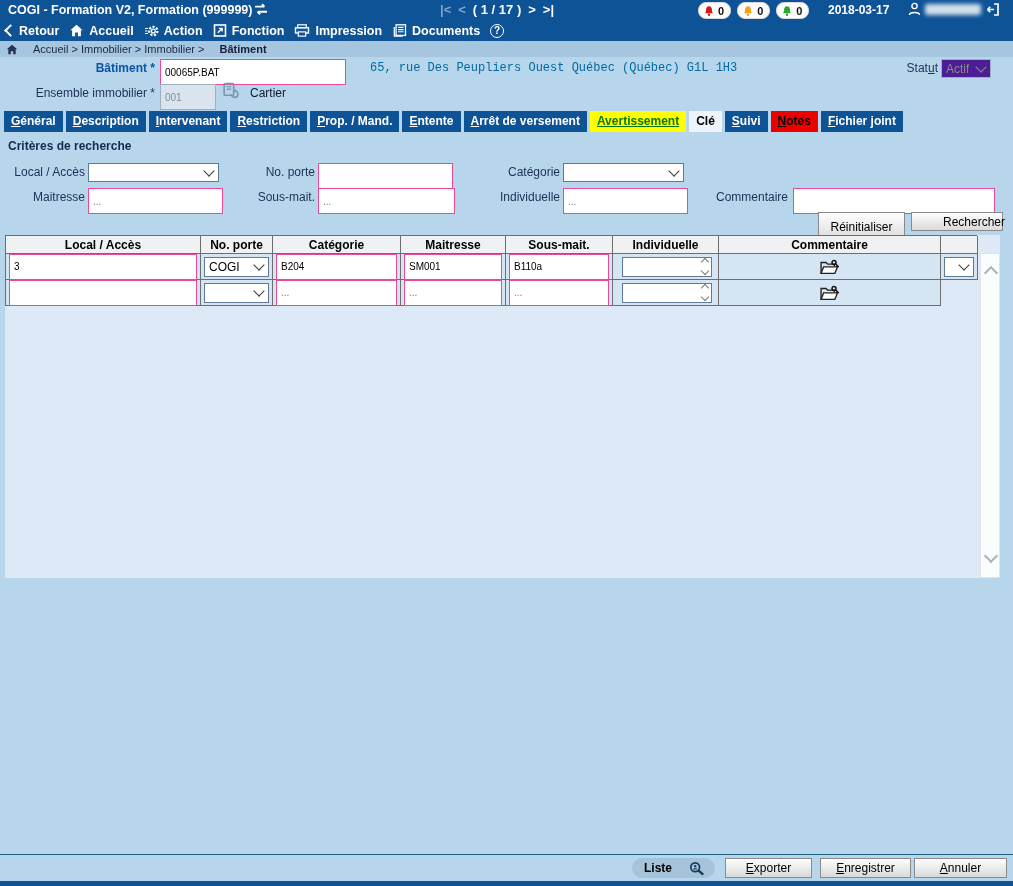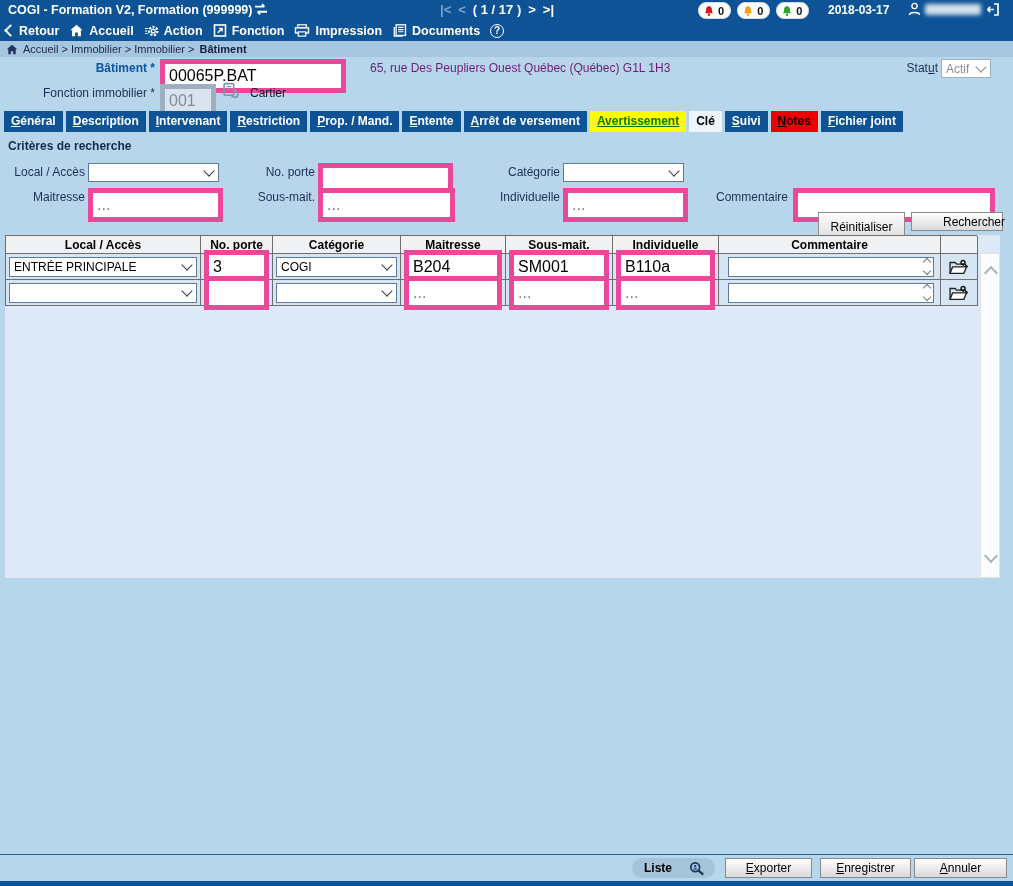--- a/index.html
+++ b/index.html
@@ -20,31 +20,31 @@
   .t-bells{left:698px;top:2px;display:flex;gap:6px;}
   .bell-pill{background:#fdfdfd;border:1px solid #d8d8d8;border-radius:8px;height:15px;display:flex;align-items:center;gap:3px;padding:0 6px 0 4px;color:#111;font-size:11px;font-weight:bold;}
   .t-date{left:828px;top:3px;font-weight:bold;font-size:12px;}
   .t-user{left:908px;top:2px;display:flex;align-items:center;gap:4px;}
   .redacted{width:56px;height:11px;background:rgba(255,255,255,.82);border-radius:2px;filter:blur(2px);}
   .t-logout{left:986px;top:3px;cursor:pointer;}
   .menu-item{display:flex;align-items:center;gap:5px;font-weight:bold;font-size:12.5px;cursor:pointer;white-space:nowrap;}
   .chev-left{width:7px;height:7px;border-left:2.6px solid #fff;border-bottom:2.6px solid #fff;transform:rotate(45deg);display:inline-block;margin-right:-1px;}
   .qmark{width:14px;height:14px;border:1.7px solid #fff;border-radius:50%;display:inline-flex;align-items:center;justify-content:center;font-weight:bold;font-size:10px;box-sizing:border-box;}
   
-  .breadcrumb{left:0;top:41px;width:1013px;height:16px;background:#a6c6e0;color:#1b2742;font-size:11px;display:flex;align-items:center;gap:5px;padding-left:6px;box-sizing:border-box;}
+  .breadcrumb{left:0;top:41px;width:1013px;height:16px;background:#a6c6e0;color:#1b2742;font-size:11px;display:flex;align-items:center;gap:15px;padding-left:6px;box-sizing:border-box;}
   .breadcrumb b{color:#14203a;}
   
   .lbl{color:#1c2f55;white-space:nowrap;}
   .lbl-right{text-align:right;}
-  .fld{border:5px solid #ec4899;background:#fff;height:18px;box-sizing:border-box;font-family:"Liberation Sans",sans-serif;font-size:16px;padding:12px 4px;color:#000;}
+  .fld{border:1px solid #ec4899;background:#fff;height:18px;box-sizing:border-box;font-family:"Liberation Sans",sans-serif;font-size:10px;padding:12px 4px;color:#000;}
   .fld.muted{color:#6d7f90;}
   .fld:disabled,.fld.dis{background:#d9e4ef;color:#7e8c99;border-color:#9cb0c2;}
   .sel{background:#fff;border:1px solid #5f7a96;display:flex;align-items:center;justify-content:space-between;padding:0 5px 0 4px;box-sizing:border-box;height:19px;cursor:pointer;}
   .sel .chevd{width:7px;height:7px;border-right:1.7px solid #3b3b3b;border-bottom:1.7px solid #3b3b3b;transform:rotate(45deg);margin-top:-4px;flex:none;}
-  .sel.dis{background:#ffffff;border-color:#9cb0c2;color:#8b8b8b;}
+  .sel.dis{background:#4c1d95;border-color:#9cb0c2;color:#8b8b8b;}
   .sel.dis .chevd{border-color:#8b8b8b;}
   .sel span{overflow:hidden;white-space:nowrap;}
   
   .tab-bar{left:4px;top:111px;display:flex;gap:3px;align-items:flex-end;}
   .tab{background:#0e5396;color:#fff;font-weight:bold;font-size:12px;padding:3px 7px 4px;cursor:pointer;white-space:nowrap;}
   .tab u{text-decoration:underline;}
   .tab.active{background:#eef4fb;color:#000;}
   .tab.warn{background:#ffff00;color:#0a7a0a;text-decoration:underline;}
   .tab.danger{background:#ee0000;color:#000;}
   
@@ -178,28 +178,28 @@
 <div class="abs breadcrumb">
   <svg width="12" height="11" viewBox="0 0 14 13">
       <path d="M7 0.8 L13.2 6.2 H11.4 V12.2 H8.4 V8.6 H5.6 V12.2 H2.6 V6.2 H0.8 Z" fill="#22365c"></path>
     </svg>
   <span>Accueil &gt; Immobilier &gt; Immobilier &gt;</span>
   <b>Bâtiment</b>
 </div>
 
 <div class="abs lbl lbl-right" style="left:0;top:61px;width:155px;color:#0a55a5;font-weight:bold;">Bâtiment *</div>
 <input class="abs fld" style="left: 160px; top: 59px; width: 186px;" value="00065P.BAT">
-<div class="abs lbl" style="left:370px;top:61px;color:#701a75;">65, rue Des Peupliers Ouest Québec (Québec) G1L 1H3</div>
+<div class="abs lbl" style="left:370px;top:61px;color:#0369a1;font-family:Liberation Mono, monospace;">65, rue Des Peupliers Ouest Québec (Québec) G1L 1H3</div>
 <div class="abs lbl lbl-right" style="left:858px;top:61px;width:80px;">Stat<u>u</u>t</div>
 <div class="abs sel dis" style="left:941px;top:59px;width:50px;">
   <span>Actif</span>
   <span class="chevd"></span>
 </div>
 
-<div class="abs lbl lbl-right" style="left:0;top:86px;width:155px;">Fonction immobilier *</div>
+<div class="abs lbl lbl-right" style="left:0;top:86px;width:155px;">Ensemble immobilier *</div>
 <input class="abs fld dis" style="left: 160px; top: 84px; width: 56px;" disabled="" value="001">
 <span class="abs" style="left:222px;top:82px;cursor:pointer;">
   <svg width="17" height="17" viewBox="0 0 16 16">
       <rect x="2" y="1.5" width="9" height="11" rx="1" fill="none" stroke="#7d96ad" stroke-width="1.5"></rect>
       <path d="M4.3 4.4 H8.7 M4.3 6.8 H8.7" stroke="#7d96ad" stroke-width="1.2"></path>
       <path d="M9 11.6 a3 3 0 1 0 3.1-3.1" fill="none" stroke="#7d96ad" stroke-width="1.5"></path>
       <path d="M12.2 6.6 L12.2 8.8 L10.1 8.8" fill="none" stroke="#7d96ad" stroke-width="1.2"></path>
     </svg>
 </span>
 <div class="abs lbl" style="left:250px;top:86px;color:#101a2c;">Cartier</div>
@@ -252,26 +252,20 @@
     <div class="hcell">Local / Accès</div>
     <div class="hcell">No. porte</div>
     <div class="hcell">Catégorie</div>
     <div class="hcell">Maitresse</div>
     <div class="hcell">Sous-mait.</div>
     <div class="hcell">Individuelle</div>
     <div class="hcell">Commentaire</div>
     <div class="hcell"></div>
 
     <div class="rcell">
-      <div class="sel">
-        <span>ENTRÉE PRINCIPALE</span>
-        <span class="chevd"></span>
-      </div>
-    </div>
-    <div class="rcell">
         <input class="fld" value="3" style="">
       </div>
     <div class="rcell">
       <div class="sel">
         <span>COGI</span>
         <span class="chevd"></span>
       </div>
     </div>
     <div class="rcell">
         <input class="fld" value="B204" style="">

